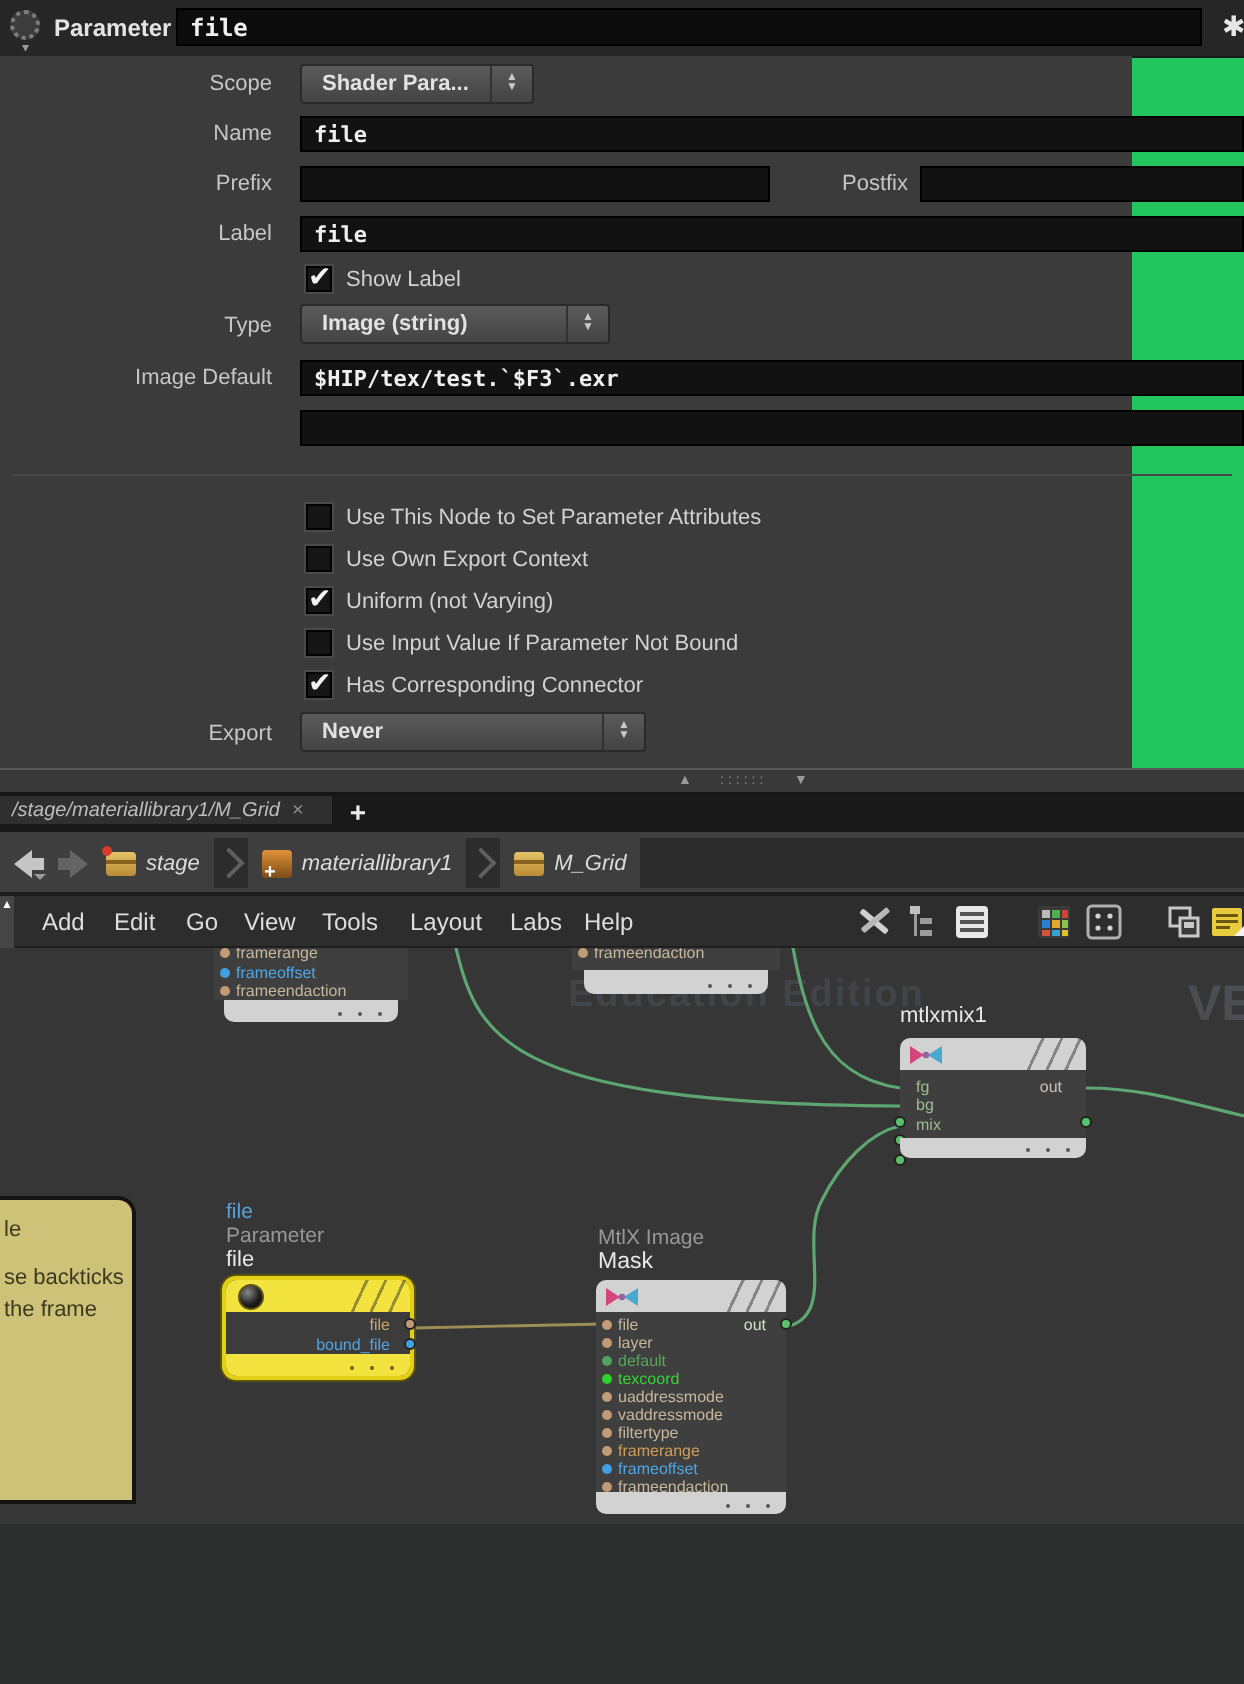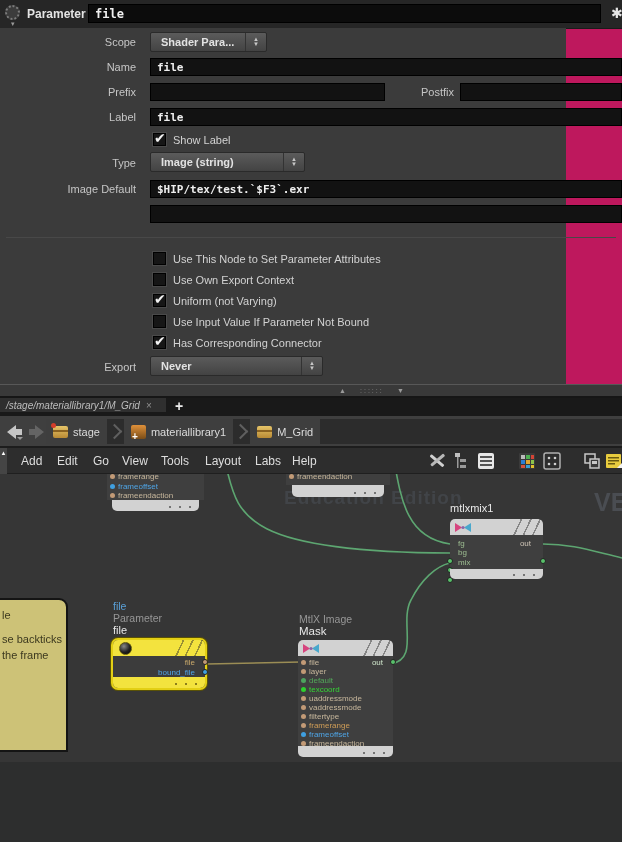--- a/index.html
+++ b/index.html
@@ -1,17 +1,17 @@
 <!DOCTYPE html>
 <html><head>
 <meta charset="utf-8">
 <style>
   html,body{margin:0;padding:0;background:#222;}
   #root{position:relative;width:622px;height:842px;overflow:hidden;
-        font-family:"Liberation Sans",sans-serif;background:#be185d;}
+        font-family:"Liberation Sans",sans-serif;background:#22c55e;}
   
   .titlebar{position:absolute;left:0;top:0;width:622px;height:28px;background:#262626;border-bottom:1px solid #1a1a1a;}
   .gear{position:absolute;left:5px;top:5px;width:15px;height:15px;border-radius:50%;
         border:2px dotted #7d7d7d;background:#3c3c3c;box-sizing:border-box;}
   .gear-caret{position:absolute;left:11px;top:20px;font-size:7px;color:#9a9a9a;}
   .ttl{position:absolute;left:27px;top:0;height:28px;line-height:28px;font-size:12px;font-weight:bold;color:#e4e4e4;}
   .tinp{position:absolute;left:88px;top:4px;width:513px;height:19px;background:#0c0c0c;border:1px solid #000;
         color:#f0f0f0;font-family:"DejaVu Sans Mono",monospace;font-weight:bold;font-size:12px;padding:0 6px;box-sizing:border-box;}
   .star{position:absolute;left:611px;top:5px;font-size:14px;color:#e6e6e6;}
   .form{position:absolute;left:0;top:28px;width:566px;height:356px;background:#3b3b3b;}
@@ -35,21 +35,21 @@
   .pdiv span{position:absolute;top:2px;font-size:7px;color:#9a9a9a;}
   .tabbar{position:absolute;left:0;top:398px;width:622px;height:18px;background:#191919;}
   .tab{position:absolute;left:0;top:0;height:14px;width:166px;background:#2f2f2f;display:flex;align-items:center;cursor:pointer;}
   .tab .tl{font-style:italic;font-size:10px;color:#bdbdbd;padding-left:6px;white-space:nowrap;}
   .tab .tx{margin-left:6px;font-size:10px;color:#8f8f8f;}
   .newtab{position:absolute;left:170px;top:0;width:18px;height:18px;color:#ececec;font-size:14px;font-weight:bold;
           text-align:center;line-height:17px;cursor:pointer;}
   .pathbar{position:absolute;left:0;top:416px;width:622px;height:32px;background:#3f3f3f;border-bottom:2px solid #1d1d1d;box-sizing:border-box;}
   .crumbstrip{position:absolute;left:46px;top:3px;width:576px;height:25px;background:#2c2c2c;border-radius:3px 0 0 3px;
               display:flex;align-items:center;}
-  .crumb{height:25px;display:flex;align-items:center;background:#3e3e3e;padding:0 7px;cursor:pointer;}
+  .crumb{height:25px;display:flex;align-items:center;background:#3e3e3e;padding:0 7px;cursor:pointer;font-style:italic;}
   .crumb .ct{font-size:11px;color:#dcdcdc;margin-left:5px;}
   .chev{width:9px;height:9px;border-top:2px solid #5f5f5f;border-right:2px solid #5f5f5f;
         transform:rotate(45deg);margin:0 4px 0 2px;}
   .boxicon{width:15px;height:12px;border-radius:2px;background:linear-gradient(#e6c468,#b98a34);position:relative;}
   .boxicon:after{content:"";position:absolute;left:0;top:4px;width:100%;height:2px;background:#8a6220;}
   .reddot{position:absolute;left:-2px;top:-3px;width:5px;height:5px;border-radius:50%;background:#d43d2a;}
   .mlicon{width:15px;height:14px;border-radius:2px;background:linear-gradient(#e0913a,#7a4d18);position:relative;}
   .mlicon:after{content:"+";position:absolute;left:1px;bottom:-3px;color:#fff;font-size:10px;font-weight:bold;}
   .menubar{position:absolute;left:0;top:448px;width:622px;height:26px;background:#2d2d2d;border-bottom:1px solid #1f1f1f;box-sizing:border-box;}
   .menu{position:absolute;top:0;height:26px;line-height:26px;font-size:12px;color:#dedede;padding:0 9px;cursor:pointer;}

